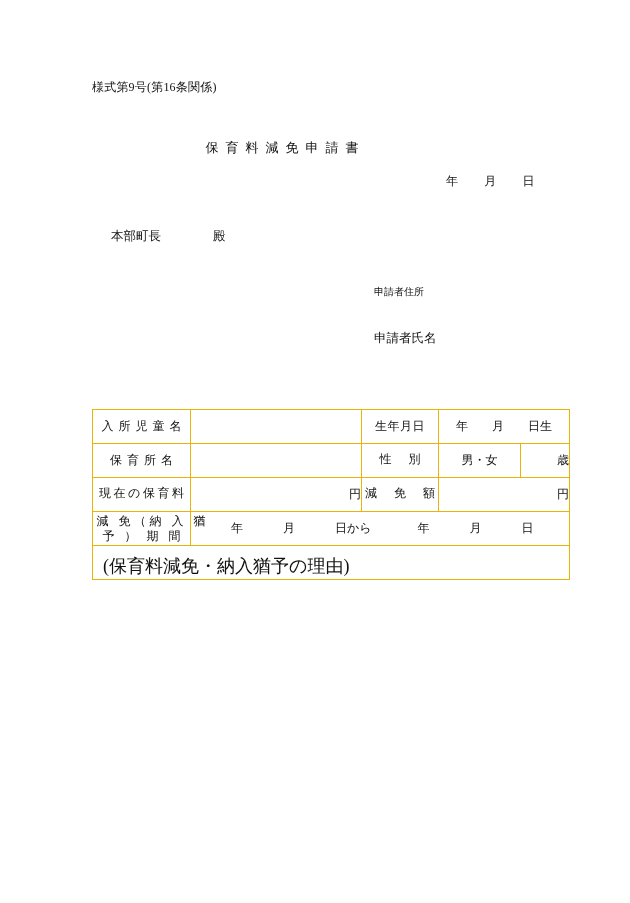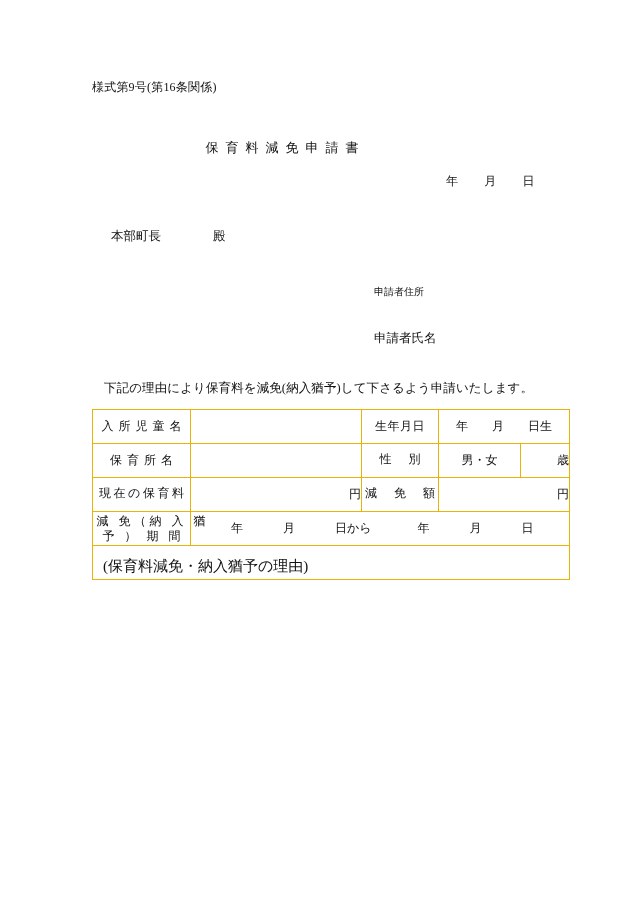--- a/index.html
+++ b/index.html
@@ -147,21 +147,21 @@
     white-space: nowrap;
   }
   .two-line-label div { letter-spacing: 3.5px; text-indent: 3.5px; }
 
   .reason-cell {
     height: 210px;
     vertical-align: top;
   }
   .reason-label {
     padding: 7px 0 0 10px;
-    font-size: 15px;
+    font-size: 18px;
     white-space: nowrap;
   }
 </style>
 </head>
 <body>
 
 <div class="page">
 
   <div class="form-no">様式第9号(第16条関係)</div>
 
@@ -172,21 +172,20 @@
   </div>
 
   <div class="addressee">
     <span>本部町長</span><span class="gap"></span><span>殿</span>
   </div>
 
   <div class="applicant-addr">申請者住所</div>
 
   <div class="applicant-name">申請者氏名</div>
 
-  <div class="lead-text">下記の理由により保育料を減免(納入猶予)して下さるよう申請いたします。</div>
 
   <table class="form-table">
     <colgroup>
       <col style="width:98px">
       <col style="width:171px">
       <col style="width:77px">
       <col style="width:82px">
       <col style="width:49px">
     </colgroup>
     <tbody>

